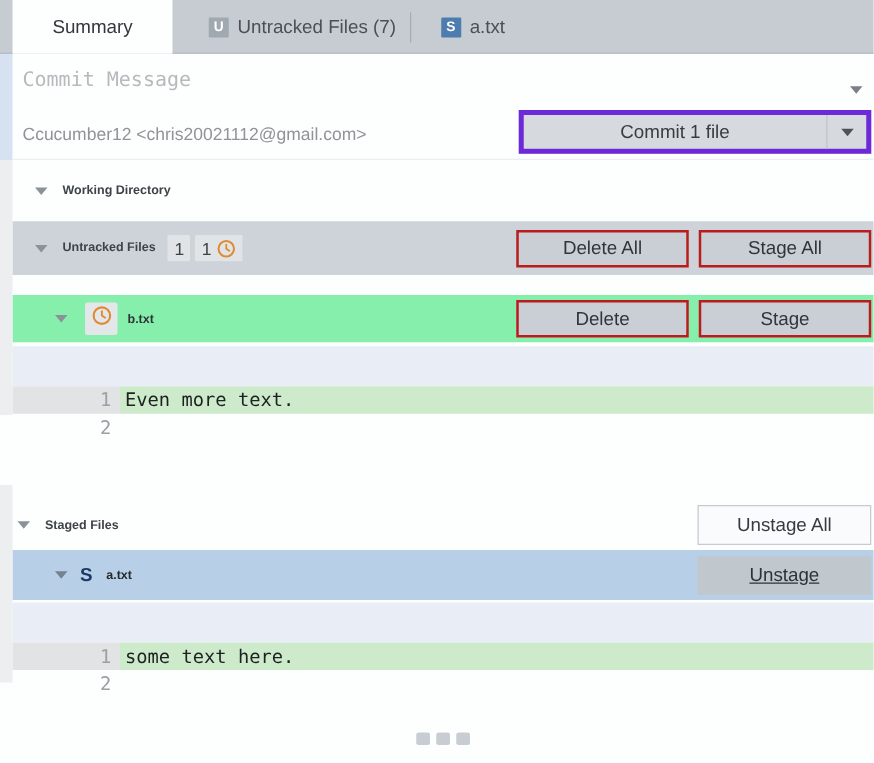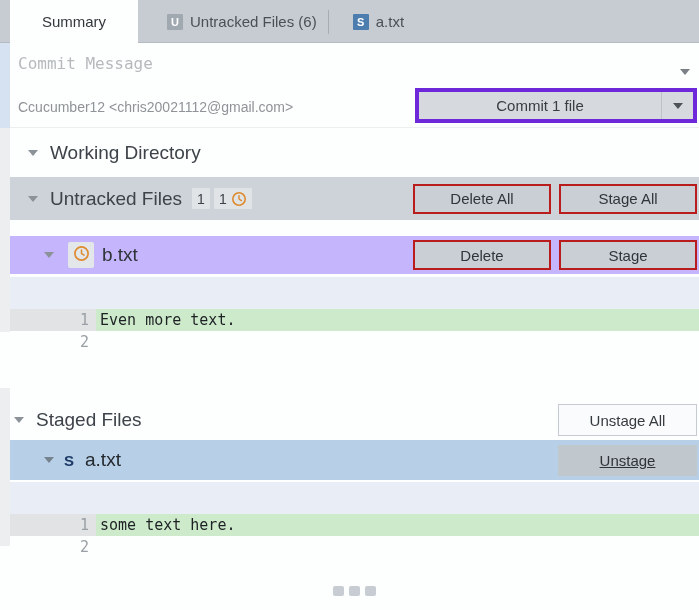--- a/index.html
+++ b/index.html
@@ -70,21 +70,21 @@
   .caret-down {
     width:0; height:0; border-left:5px solid transparent; border-right:5px solid transparent;
     border-top:6px solid #4d5358;
   }
 
   
   .tri {
     width:0; height:0; border-left:5px solid transparent; border-right:5px solid transparent;
     border-top:6px solid #8b9298; flex:0 0 auto;
   }
-  .row-label { font-size:19px; color:#3d4349; }
+  .row-label { font-size:10px; color:#3d4349;font-weight:bold; }
 
   
   .wd-row { height:49px; display:flex; align-items:center; padding-left:18px; background:#fdfefe; }
   .wd-row .row-label { margin-left:12px; }
 
   
   .untracked-header {
     height:43px; background:#cdd3d8; display:flex; align-items:center;
     padding-left:18px; margin-bottom:16px;
   }
@@ -98,21 +98,21 @@
   .badge-box .clock-icon { margin-left:4px; display:flex; }
   .btn-group { margin-left:auto; margin-right:2px; display:flex; gap:8px; }
   .gray-btn {
     width:138px; height:30px; background:#c9cfd4; border:2px solid #b91c1c;
     display:flex; align-items:center; justify-content:center;
     font-size:15px; color:#30353a; cursor:default;
   }
 
   
   .file-row-untracked {
-    height:38px; background:#c4b5fd; display:flex; align-items:center; padding-left:34px;
+    height:38px; background:#86efac; display:flex; align-items:center; padding-left:34px;
   }
   .clock-badge {
     margin-left:14px; width:26px; height:26px; background:#e3e7ea; border-radius:2px;
     display:flex; align-items:center; justify-content:center;
   }
   .file-row-untracked .row-label { margin-left:8px; color:#2f3437; }
   .file-row-untracked .gray-btn { height:30px; }
 
   
   .diff-gap3 { height:3px; background:#fdfefe; }
@@ -159,21 +159,21 @@
   <div class="strip-seg strip-gray1"></div>
   <div class="strip-seg strip-gray2"></div>
 </div>
 
 <div class="tabbar">
   <div class="tab tab-active">
     <span>Summary</span>
   </div>
   <div class="tab tab-untracked">
     <span class="tab-badge badge-u">U</span>
-    <span>Untracked Files (6)</span>
+    <span>Untracked Files (7)</span>
   </div>
   <div class="tab-sep"></div>
   <div class="tab tab-staged">
     <span class="tab-badge badge-s">S</span>
     <span>a.txt</span>
   </div>
 </div>
 
 <div class="main">
 

